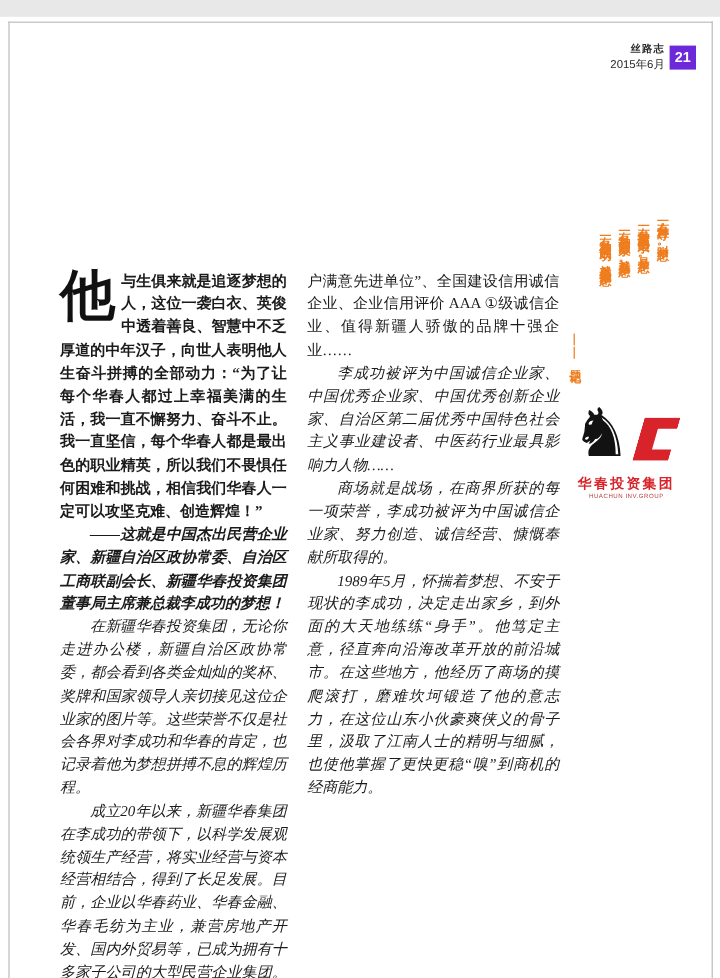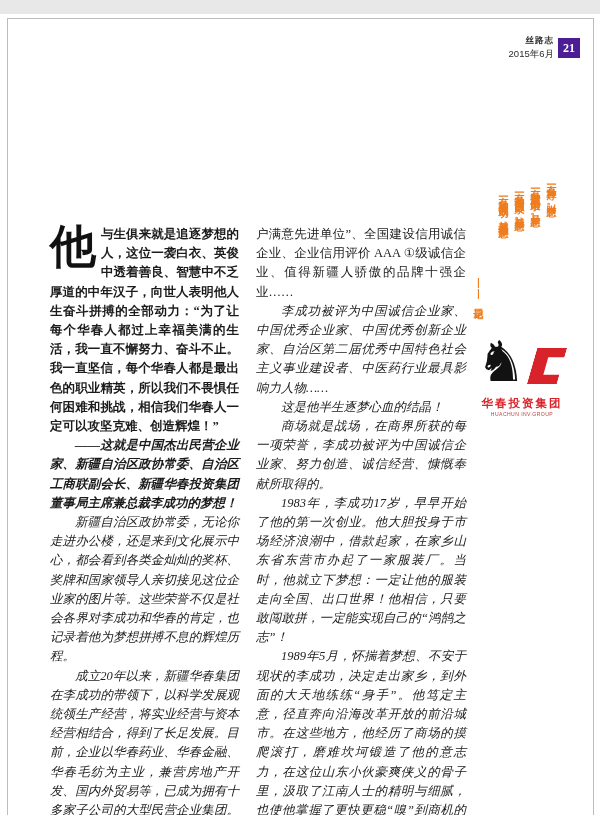--- a/index.html
+++ b/index.html
@@ -5,22 +5,22 @@
   html,body{margin:0;padding:0;background:#e8e8e8;}
   .page{position:relative;width:600px;height:815px;background:#ffffff;overflow:hidden;
         font-family:"Liberation Serif","DejaVu Serif",serif;margin-top:14px;}
   .page-frame{position:absolute;left:7px;top:4px;right:6px;bottom:8px;
         border:1px solid #bcbcbc;border-bottom:2px solid #5a5a5a;pointer-events:none;}
   
   .masthead{position:absolute;top:21px;right:46px;text-align:right;
         font-family:"Liberation Sans","DejaVu Sans",sans-serif;color:#2b2b2b;}
   .masthead .mag{font-size:8.5px;font-weight:bold;letter-spacing:1px;}
   .masthead .date{font-size:9.5px;margin-top:1px;}
-  .pagenum{position:absolute;top:24px;right:20px;width:22px;height:20px;background:#4c1d95;
-        color:#fff;font-family:Liberation Serif, serif;font-size:12px;
+  .pagenum{position:absolute;top:24px;right:20px;width:22px;height:20px;background:#6d28d9;
+        color:#fff;font-family:Liberation Sans, sans-serif;font-size:12px;
         font-weight:bold;display:flex;align-items:center;justify-content:center;}
   
   .epigraph{position:absolute;top:163px;right:41px;height:185px;writing-mode:vertical-rl;
         color:#ee7d1e;font-family:"Liberation Sans","DejaVu Sans",sans-serif;
         font-size:10px;font-weight:bold;line-height:16px;letter-spacing:1.5px;}
   .epigraph span{display:block;}
   .epigraph .l2{padding-top:4px;}
   .epigraph .l3{padding-top:8px;}
   .epigraph .l4{padding-top:12px;}
   .epigraph-sign{position:absolute;left:471px;top:264px;writing-mode:vertical-rl;
@@ -73,26 +73,24 @@
       <span class="horse">♞</span>
       <span class="flag"></span>
     </div>
     <div class="cn">华春投资集团</div>
     <div class="en">HUACHUN INV.GROUP</div>
   </div>
 
   <div class="col col-left">
     <p class="bold"><span class="dropcap">他</span><span>与生俱来就是追逐梦想的人，这位一袭白衣、英俊中透着善良、智慧中不乏厚道的中年汉子，向世人表明他人生奋斗拼搏的全部动力：“为了让每个华春人都过上幸福美满的生活，我一直不懈努力、奋斗不止。我一直坚信，每个华春人都是最出色的职业精英，所以我们不畏惧任何困难和挑战，相信我们华春人一定可以攻坚克难、创造辉煌！”</span></p>
     <p class="indent bold">——这就是中国杰出民营企业家、新疆自治区政协常委、自治区工商联副会长、新疆华春投资集团董事局主席兼总裁李成功的梦想！</p>
-    <p class="indent">新疆自治区政协常委，无论你走进办公楼，还是来到文化展示中心，都会看到各类金灿灿的奖杯、奖牌和国家领导人亲切接见这位企业家的图片等。这些荣誉不仅是社会各界对李成功和华春的肯定，也记录着他为梦想拼搏不息的辉煌历程。</p>
+    <p class="indent">在新疆华春投资集团，无论你走进办公楼，新疆自治区政协常委，都会看到各类金灿灿的奖杯、奖牌和国家领导人亲切接见这位企业家的图片等。这些荣誉不仅是社会各界对李成功和华春的肯定，也记录着他为梦想拼搏不息的辉煌历程。</p>
     <p class="indent">成立20年以来，新疆华春集团在李成功的带领下，以科学发展观统领生产经营，将实业经营与资本经营相结合，得到了长足发展。目前，企业以华春药业、华春金融、华春毛纺为主业，兼营房地产开发、国内外贸易等，已成为拥有十多家子公司的大型民营企业集团。华春始终勇担社会责任，在企业内部，实行以员工为中心、让员工共享企业发展成果的企业制度，成果显著，被自治区党委、政府授予“模范劳动关系和谐企业”称号；对外，华春主动作为，面向社会各界，在切实改善民生、帮扶少数民族贫困群众、维护民族团结等方面做出了突出贡献，被自治区定评定为“承担社会责任、改善民生的先进典型”；此外，华春集团还被评为中国优秀企业、“全国政府放心用户满意先进单位”、“全国建设信用诚信企业”、全国制造行业质量服务信誉AAA级单位、“全国政府放心、用</p>
   </div>
 
   <div class="col col-right">
     <p>户满意先进单位”、全国建设信用诚信企业、企业信用评价 AAA ①级诚信企业、值得新疆人骄傲的品牌十强企业……</p>
     <p class="indent">李成功被评为中国诚信企业家、中国优秀企业家、中国优秀创新企业家、自治区第二届优秀中国特色社会主义事业建设者、中医药行业最具影响力人物……</p>
-    <p class="indent">这是他半生逐梦心血的结晶！</p>
     <p class="indent">商场就是战场，在商界所获的每一项荣誉，李成功被评为中国诚信企业家、努力创造、诚信经营、慷慨奉献所取得的。</p>
-    <p class="indent">1983年，李成功17岁，早早开始了他的第一次创业。他大胆投身于市场经济浪潮中，借款起家，在家乡山东省东营市办起了一家服装厂。当时，他就立下梦想：一定让他的服装走向全国、出口世界！他相信，只要敢闯敢拼，一定能实现自己的“鸿鹄之志”！</p>
     <p class="indent">1989年5月，怀揣着梦想、不安于现状的李成功，决定走出家乡，到外面的大天地练练“身手”。他笃定主意，径直奔向沿海改革开放的前沿城市。在这些地方，他经历了商场的摸爬滚打，磨难坎坷锻造了他的意志力，在这位山东小伙豪爽侠义的骨子里，汲取了江南人士的精明与细腻，也使他掌握了更快更稳“嗅”到商机的经商能力。</p>
 
   </div>
 </div>
 
 </body></html>

